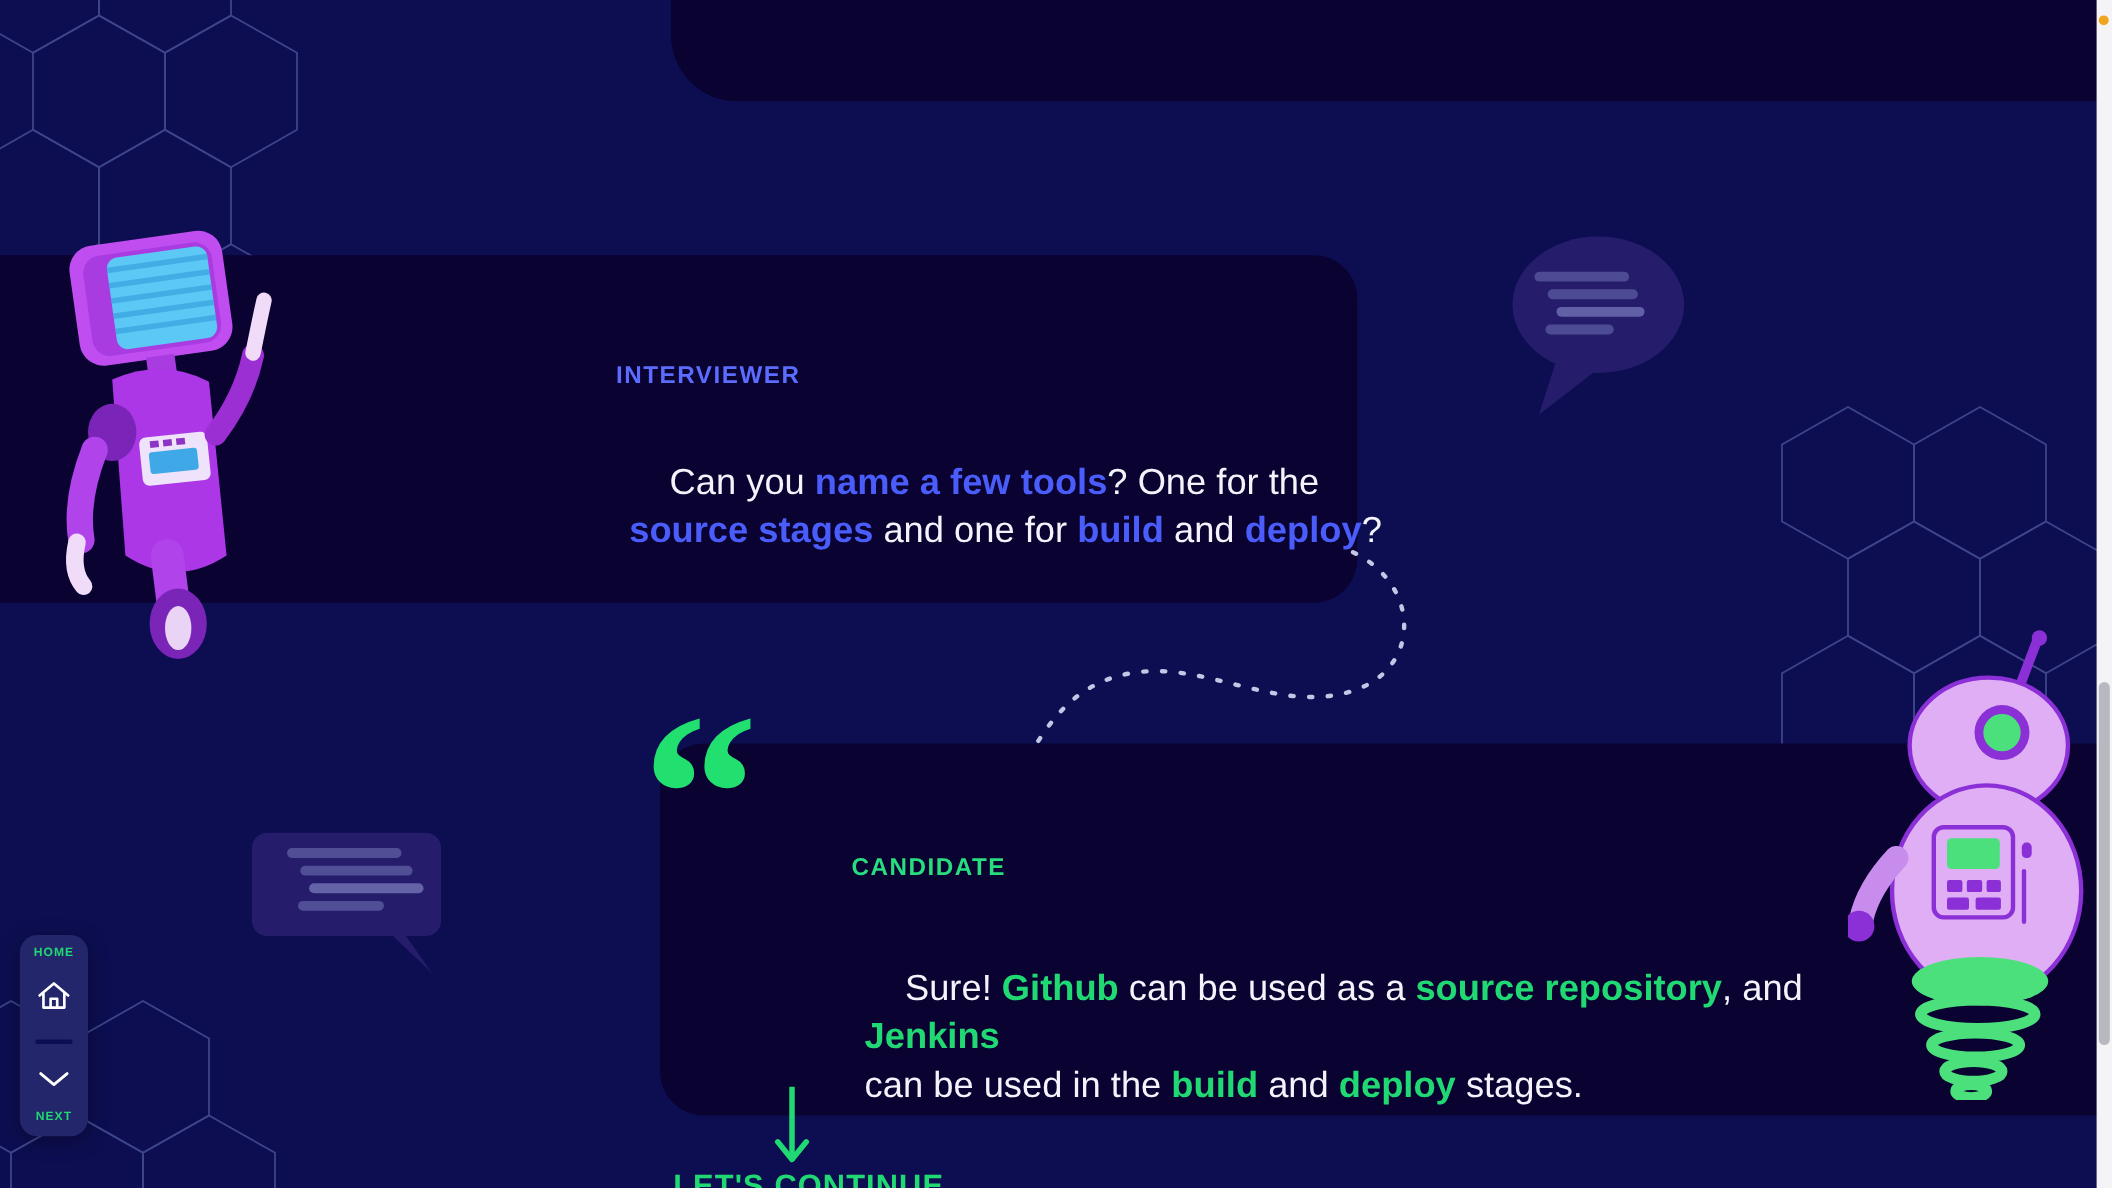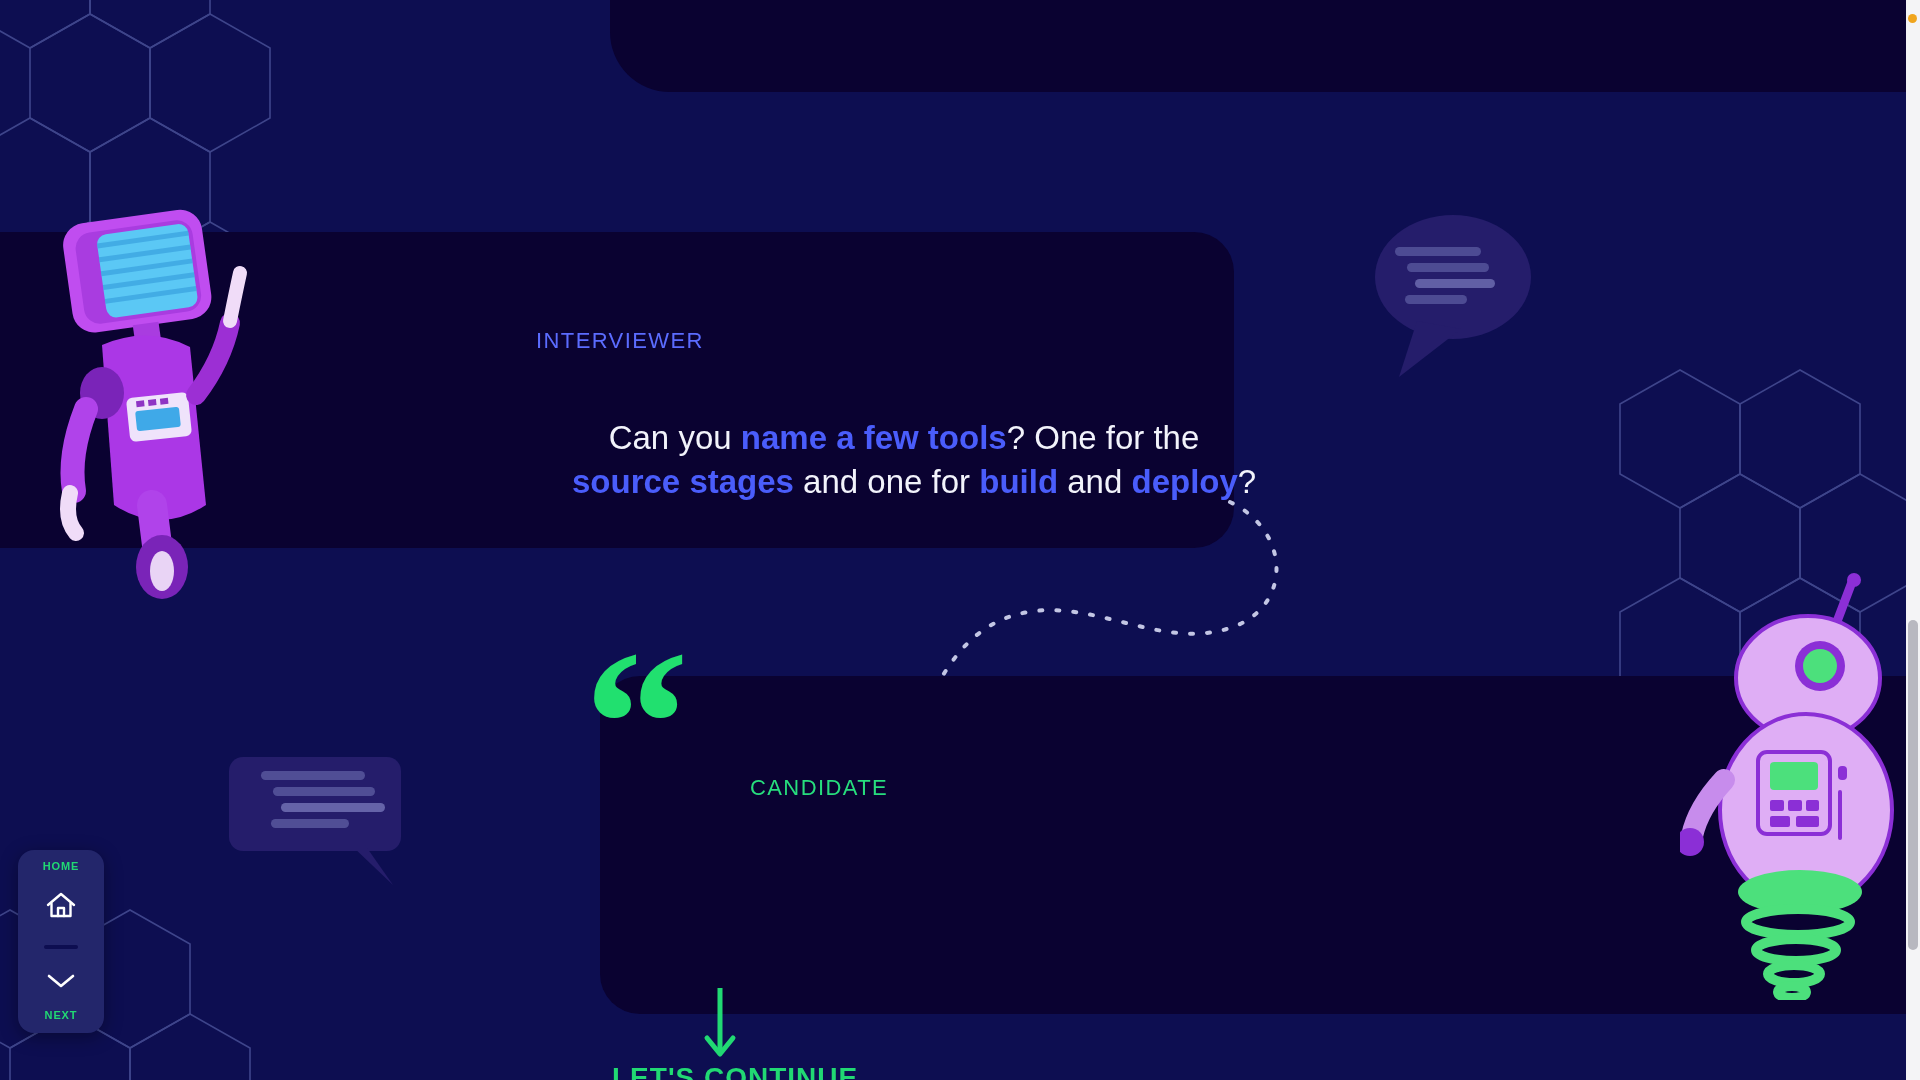--- a/index.html
+++ b/index.html
@@ -53,22 +53,23 @@
     top: 676px;
     width: 1520px;
     height: 338px;
     border-radius: 40px 0 0 40px;
   }
 
   
   .speaker {
     position: absolute;
     font-size: 22px;
-    font-weight: normal;
+    font-weight: bold;
     letter-spacing: 1.4px;
+    margin-left: 24px;
   }
   .speaker.interviewer { color: #5b6cff; }
   .speaker.candidate   { color: #27dd7d; text-align: right; }
 
   .dialogue {
     position: absolute;
     color: #f2f3fb;
     font-size: 33px;
     line-height: 1.33;
     font-weight: 400;
@@ -109,21 +110,21 @@
   
   .robot { position: absolute; pointer-events: none; }
   #robot-left  { left: 40px;  top: 205px; }
   #robot-right { left: 1680px; top: 570px; }
 
   
   #side-nav {
     position: absolute;
     left: 18px;
     top: 850px;
-    width: 86px;
+    width: 62px;
     padding: 10px 0 12px;
     background: #232croak;
     background: #23266b;
     border-radius: 16px;
     display: flex;
     flex-direction: column;
     align-items: center;
     gap: 17px;
     box-shadow: 0 4px 18px rgba(0,0,0,.35);
   }
@@ -249,20 +250,23 @@
   <div id="interviewer-label" class="speaker interviewer">INTERVIEWER</div>
 
   <div id="interviewer-text" class="dialogue">
     <span>Can you </span><b class="hl-blue">name a few tools</b><span>? One for the</span><br><b class="hl-blue">source stages</b><span> and one for </span><b class="hl-blue">build</b><span> and </span><b class="hl-blue">deploy</b><span>?</span>
   </div>
 
   <div id="quote-mark">“</div>
 
   <div id="candidate-label" class="speaker candidate">CANDIDATE</div>
 
+  <div id="candidate-text" class="dialogue">
+    <span>Sure! </span><b class="hl-green">Github</b><span> can be used as a </span><b class="hl-green">source repository</b><span>, and </span><b class="hl-green">Jenkins</b><br><span>can be used in the </span><b class="hl-green">build</b><span> and </span><b class="hl-green">deploy</b><span> stages.</span>
+  </div>
 
   <svg id="robot-left" class="robot" width="280" height="420">
 
     <g transform="rotate(-8 120 70)">
       <rect x="28" y="8" width="140" height="110" rx="22" fill="#c04df0"></rect>
       <rect x="40" y="18" width="118" height="92" rx="16" fill="#a93ce0"></rect>
       <rect x="62" y="22" width="92" height="84" rx="10" fill="#5bc8f5"></rect>
       <g opacity=".55" fill="#2f96d8">
         <rect x="62" y="30" width="92" height="5"></rect>
         <rect x="62" y="44" width="92" height="5"></rect>

